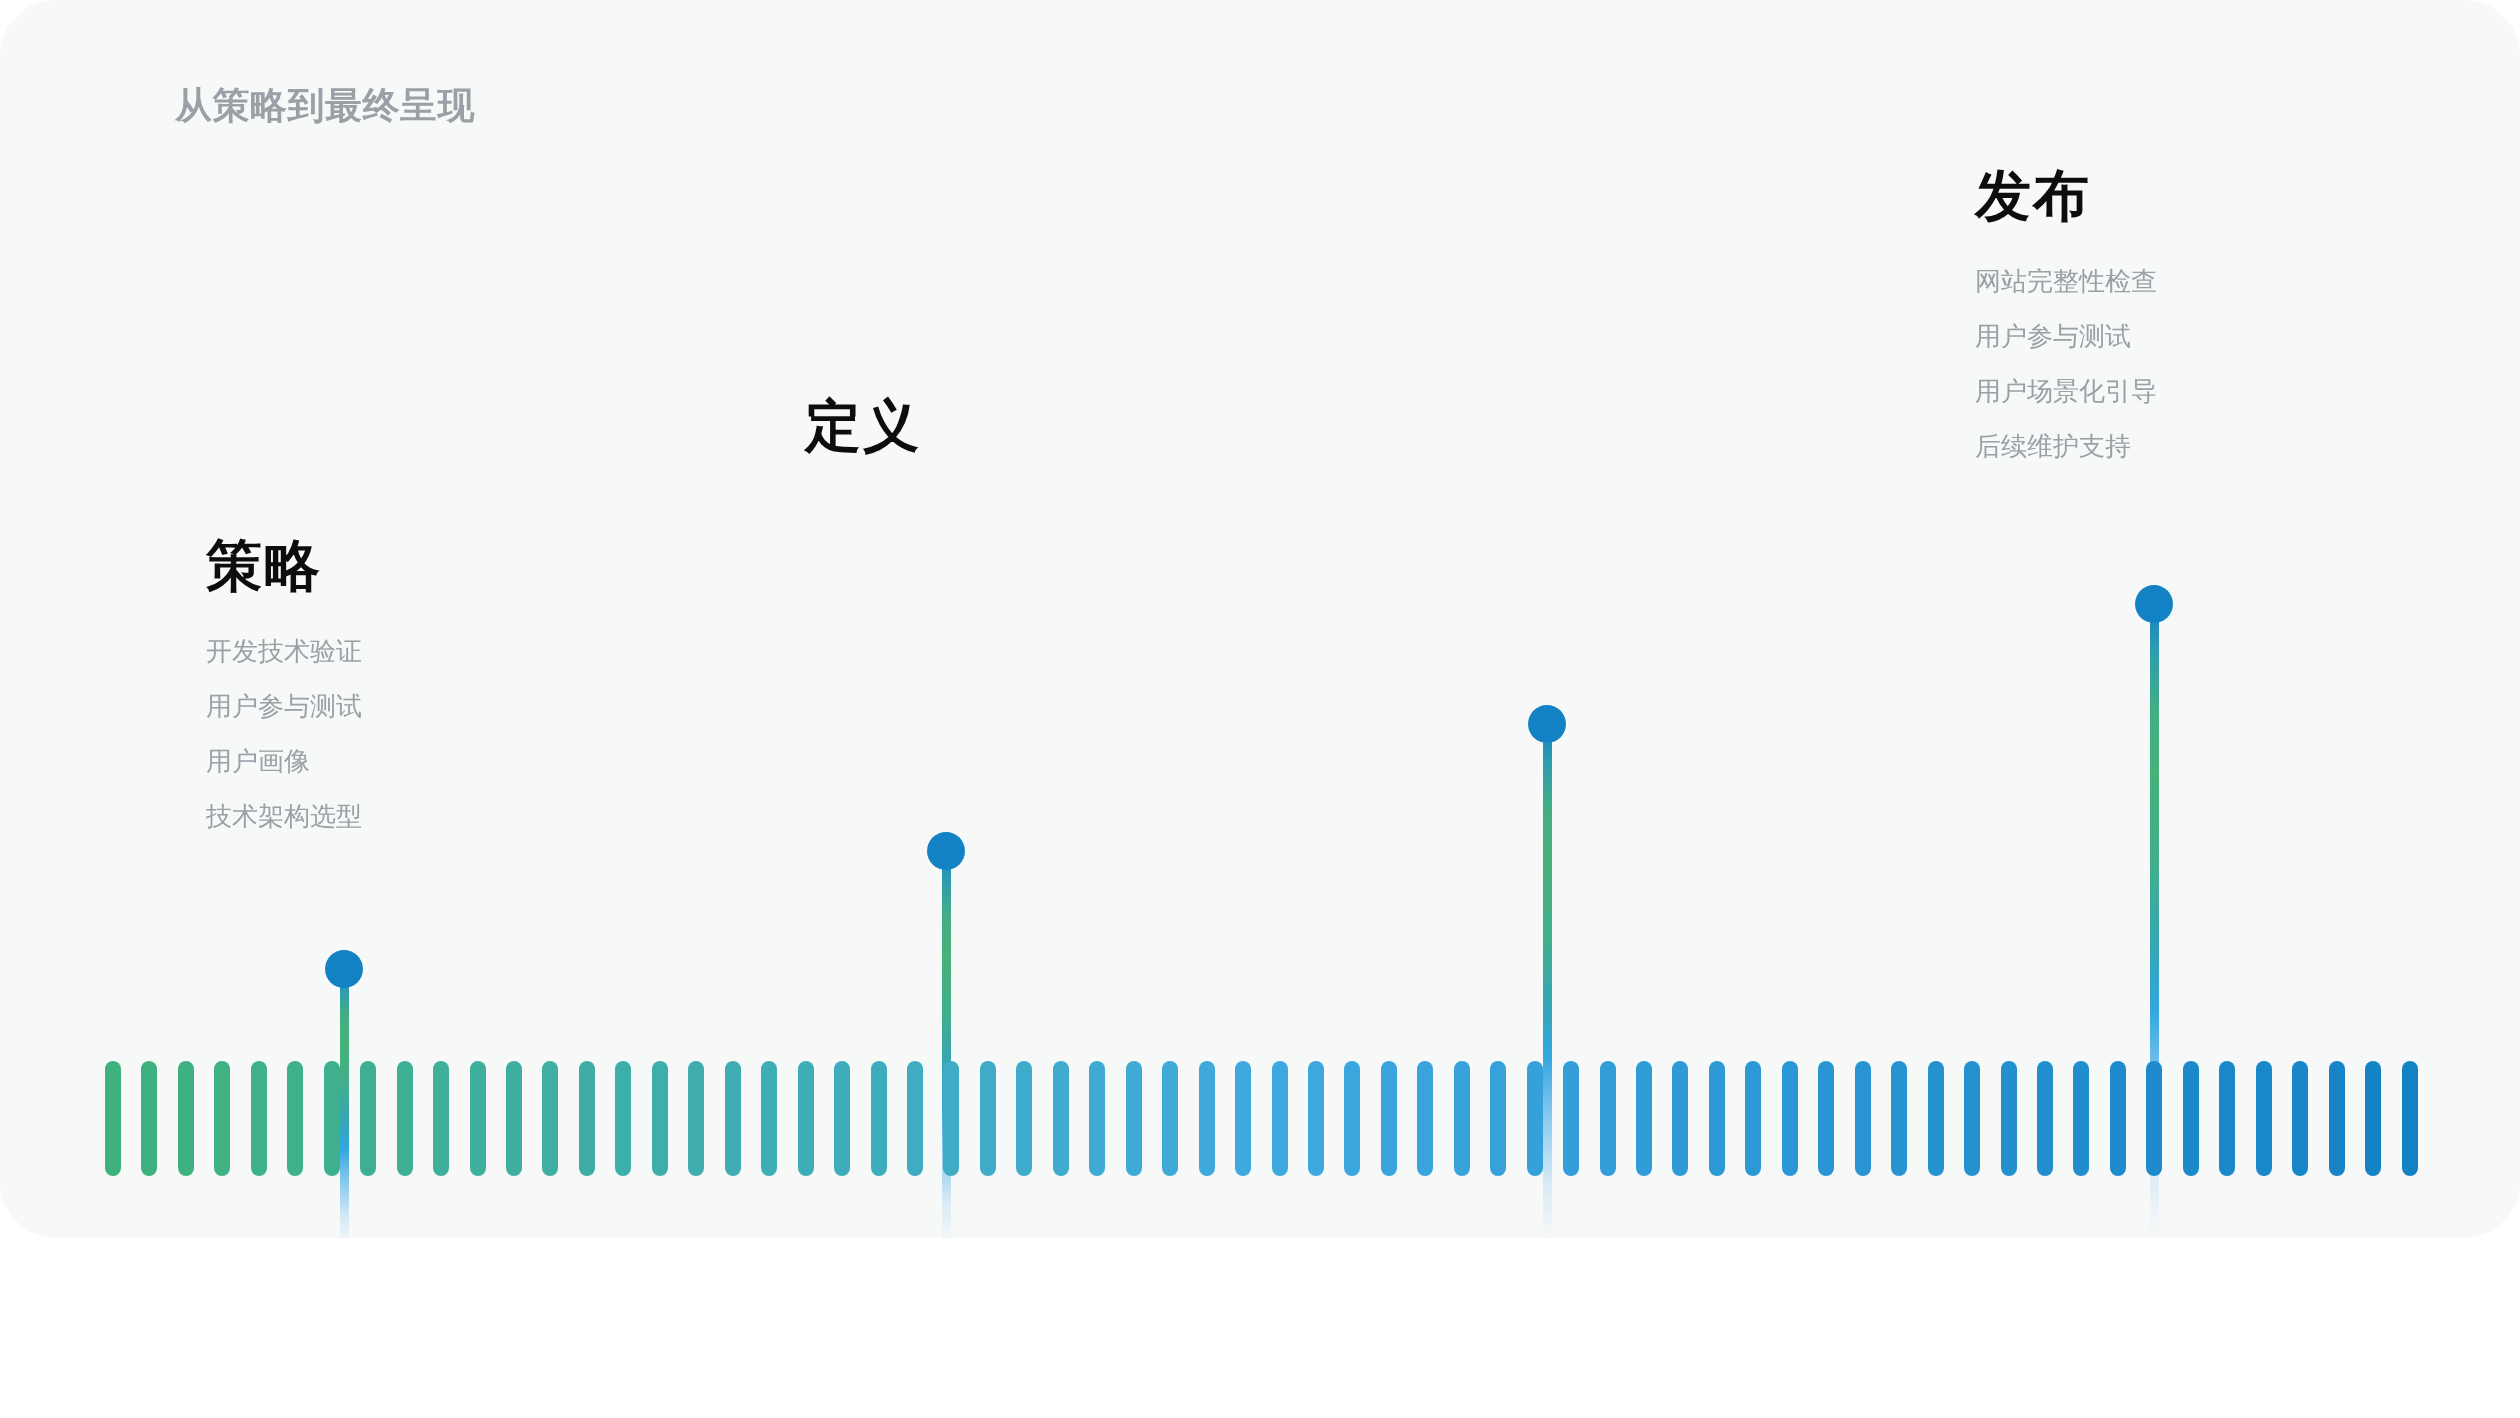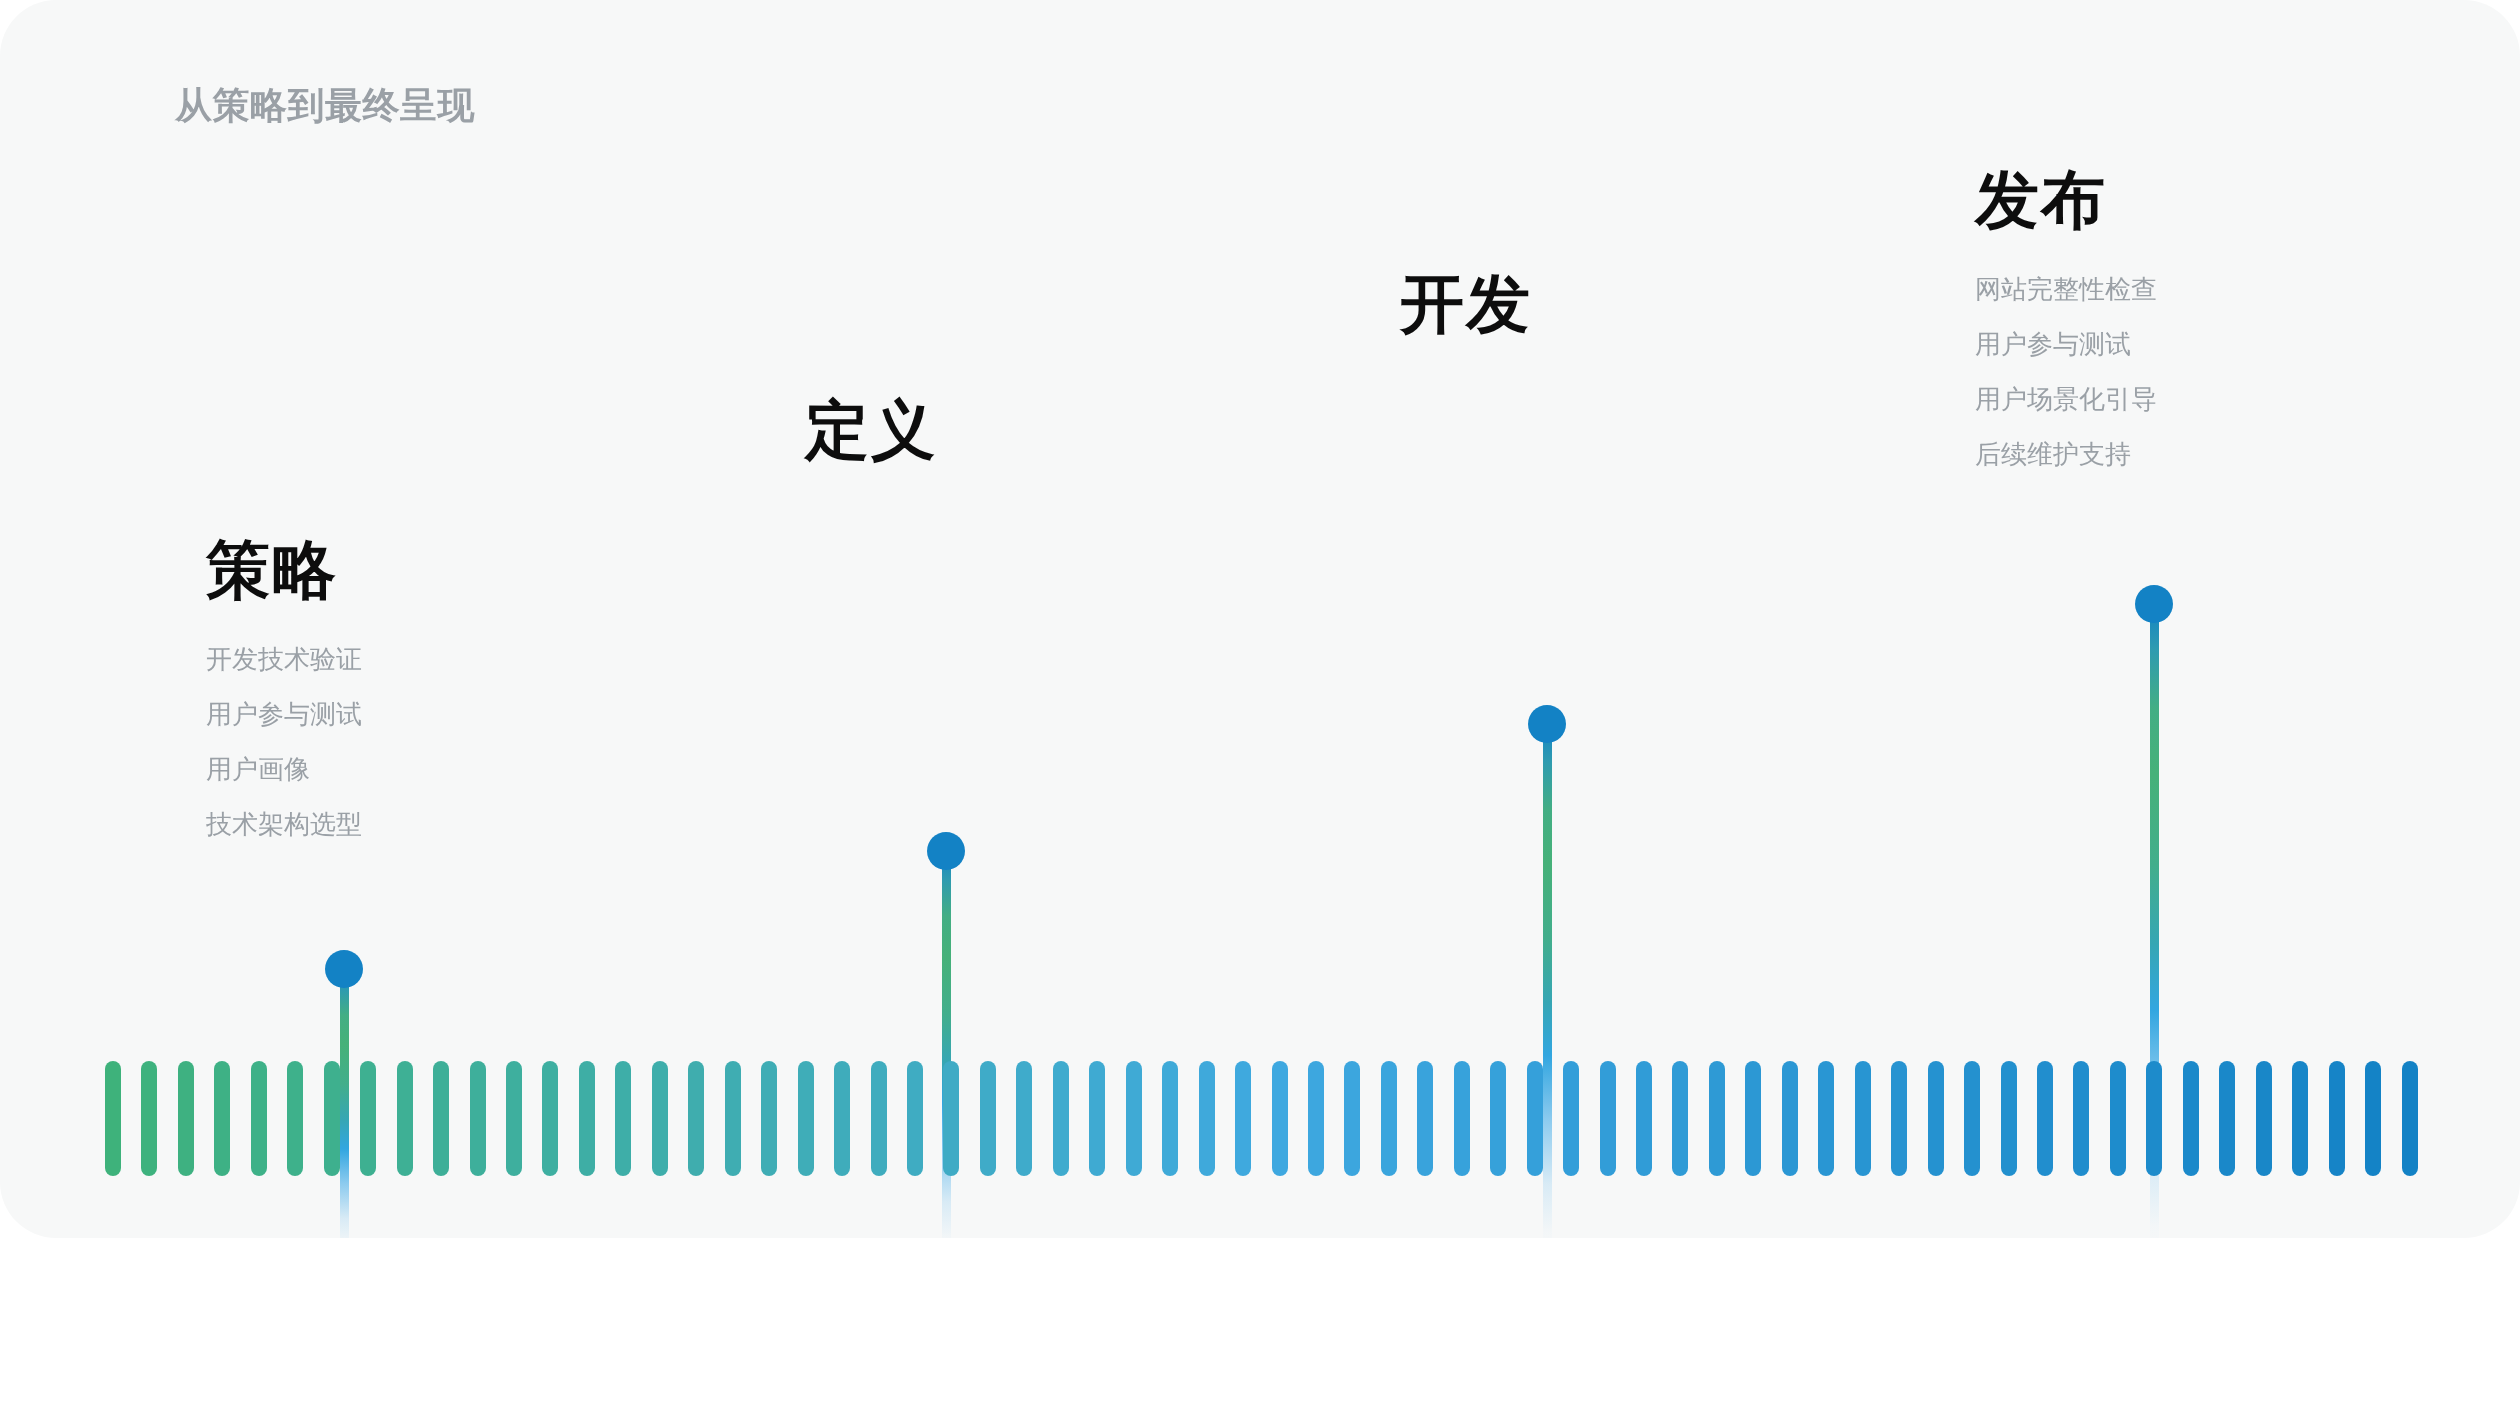--- a/index.html
+++ b/index.html
@@ -26,21 +26,21 @@
     line-height:1.52;
     font-weight:700;
     color:#9aa0a6;
     letter-spacing:.5px;
     white-space:nowrap;
   }
 
   
   .stage{position:absolute;}
   .stage-title{
-    font-size:64px;
+    font-size:56px;
     font-weight:700;
     color:#0d0d0d;
     line-height:1;
     letter-spacing:2px;
     white-space:nowrap;
     margin:0 0 44px 0;
   }
   .stage-list{list-style:none;margin:0;padding:0;}
   .stage-item{
     font-size:26px;
@@ -117,21 +117,20 @@
 
   <div class="stage" style="left:805px;top:398px;">
     <div class="stage-title">定义</div>
   </div>
   <div class="marker" style="left:927px;top:832px;">
     <div class="stem" style="height:408px;"></div>
     <div class="dot"></div>
   </div>
 
   <div class="stage" style="left:1400px;top:272px;">
-    <div class="stage-title">开发</div>
   </div>
   <div class="marker" style="left:1528px;top:705px;">
     <div class="stem" style="height:535px;"></div>
     <div class="dot"></div>
   </div>
 
   <div class="stage" style="left:1975px;top:168px;">
     <div class="stage-title">发布</div>
     <ul class="stage-list">
       <li class="stage-item">网站完整性检查</li>

